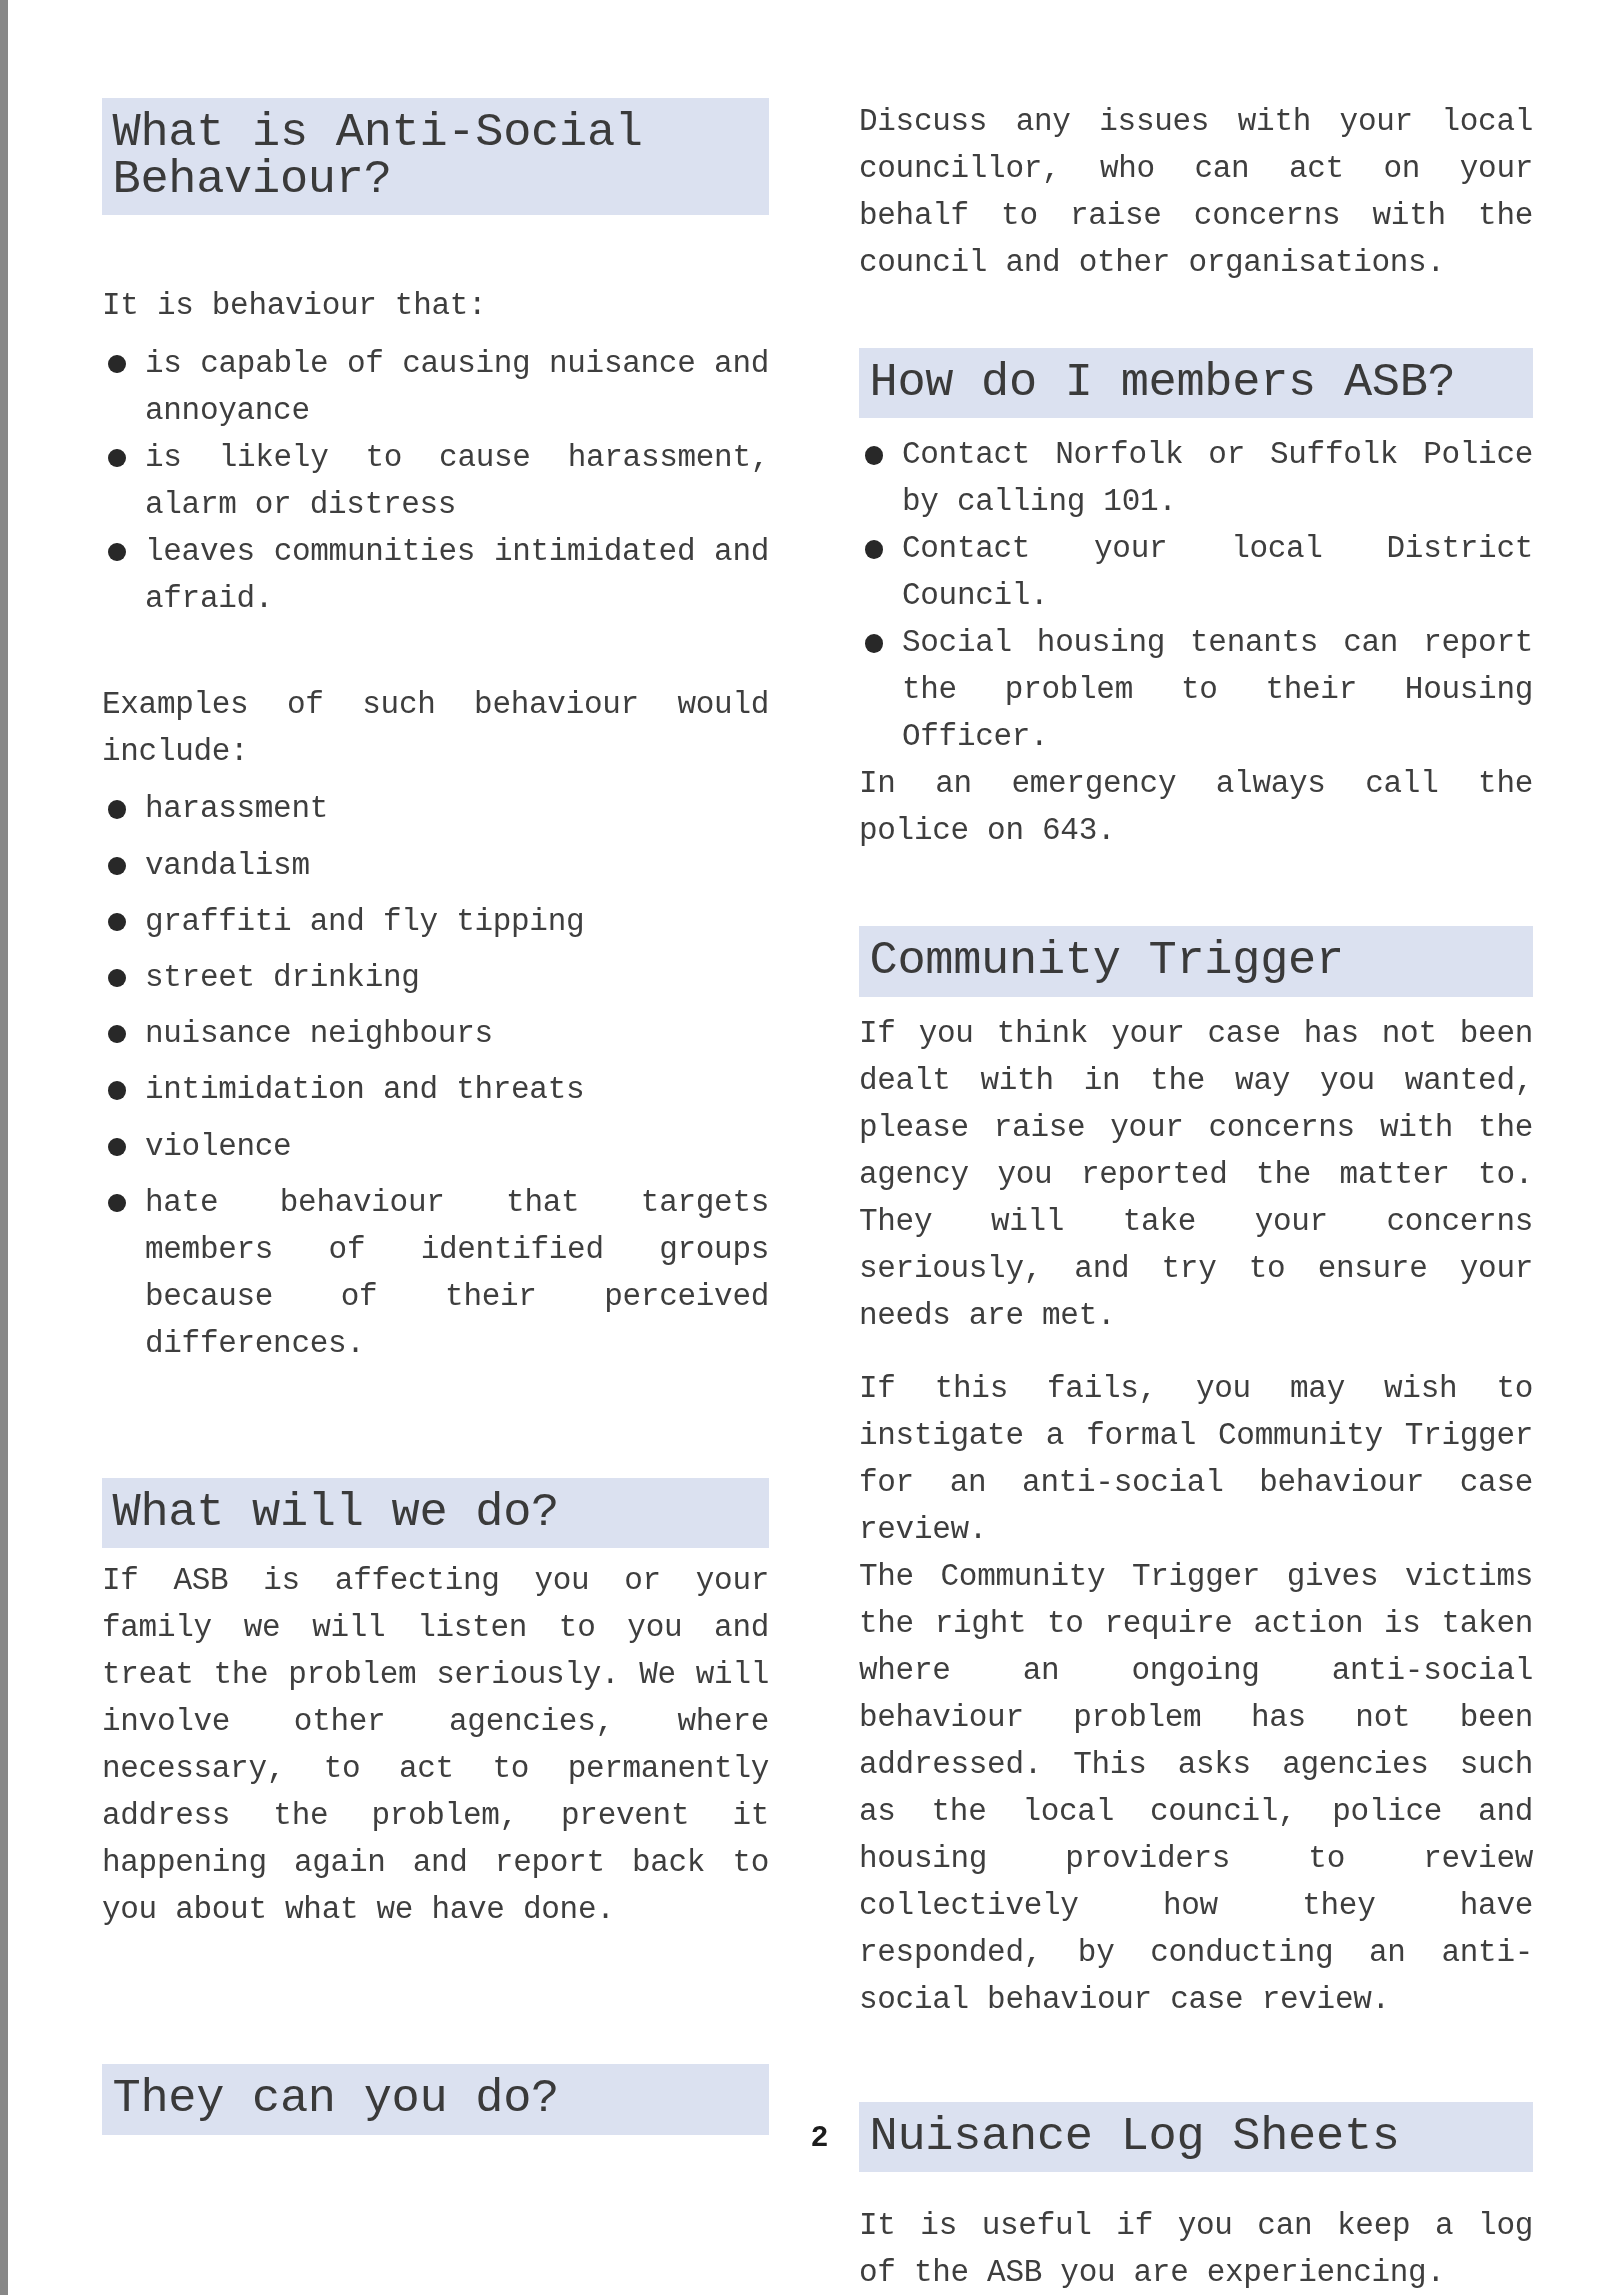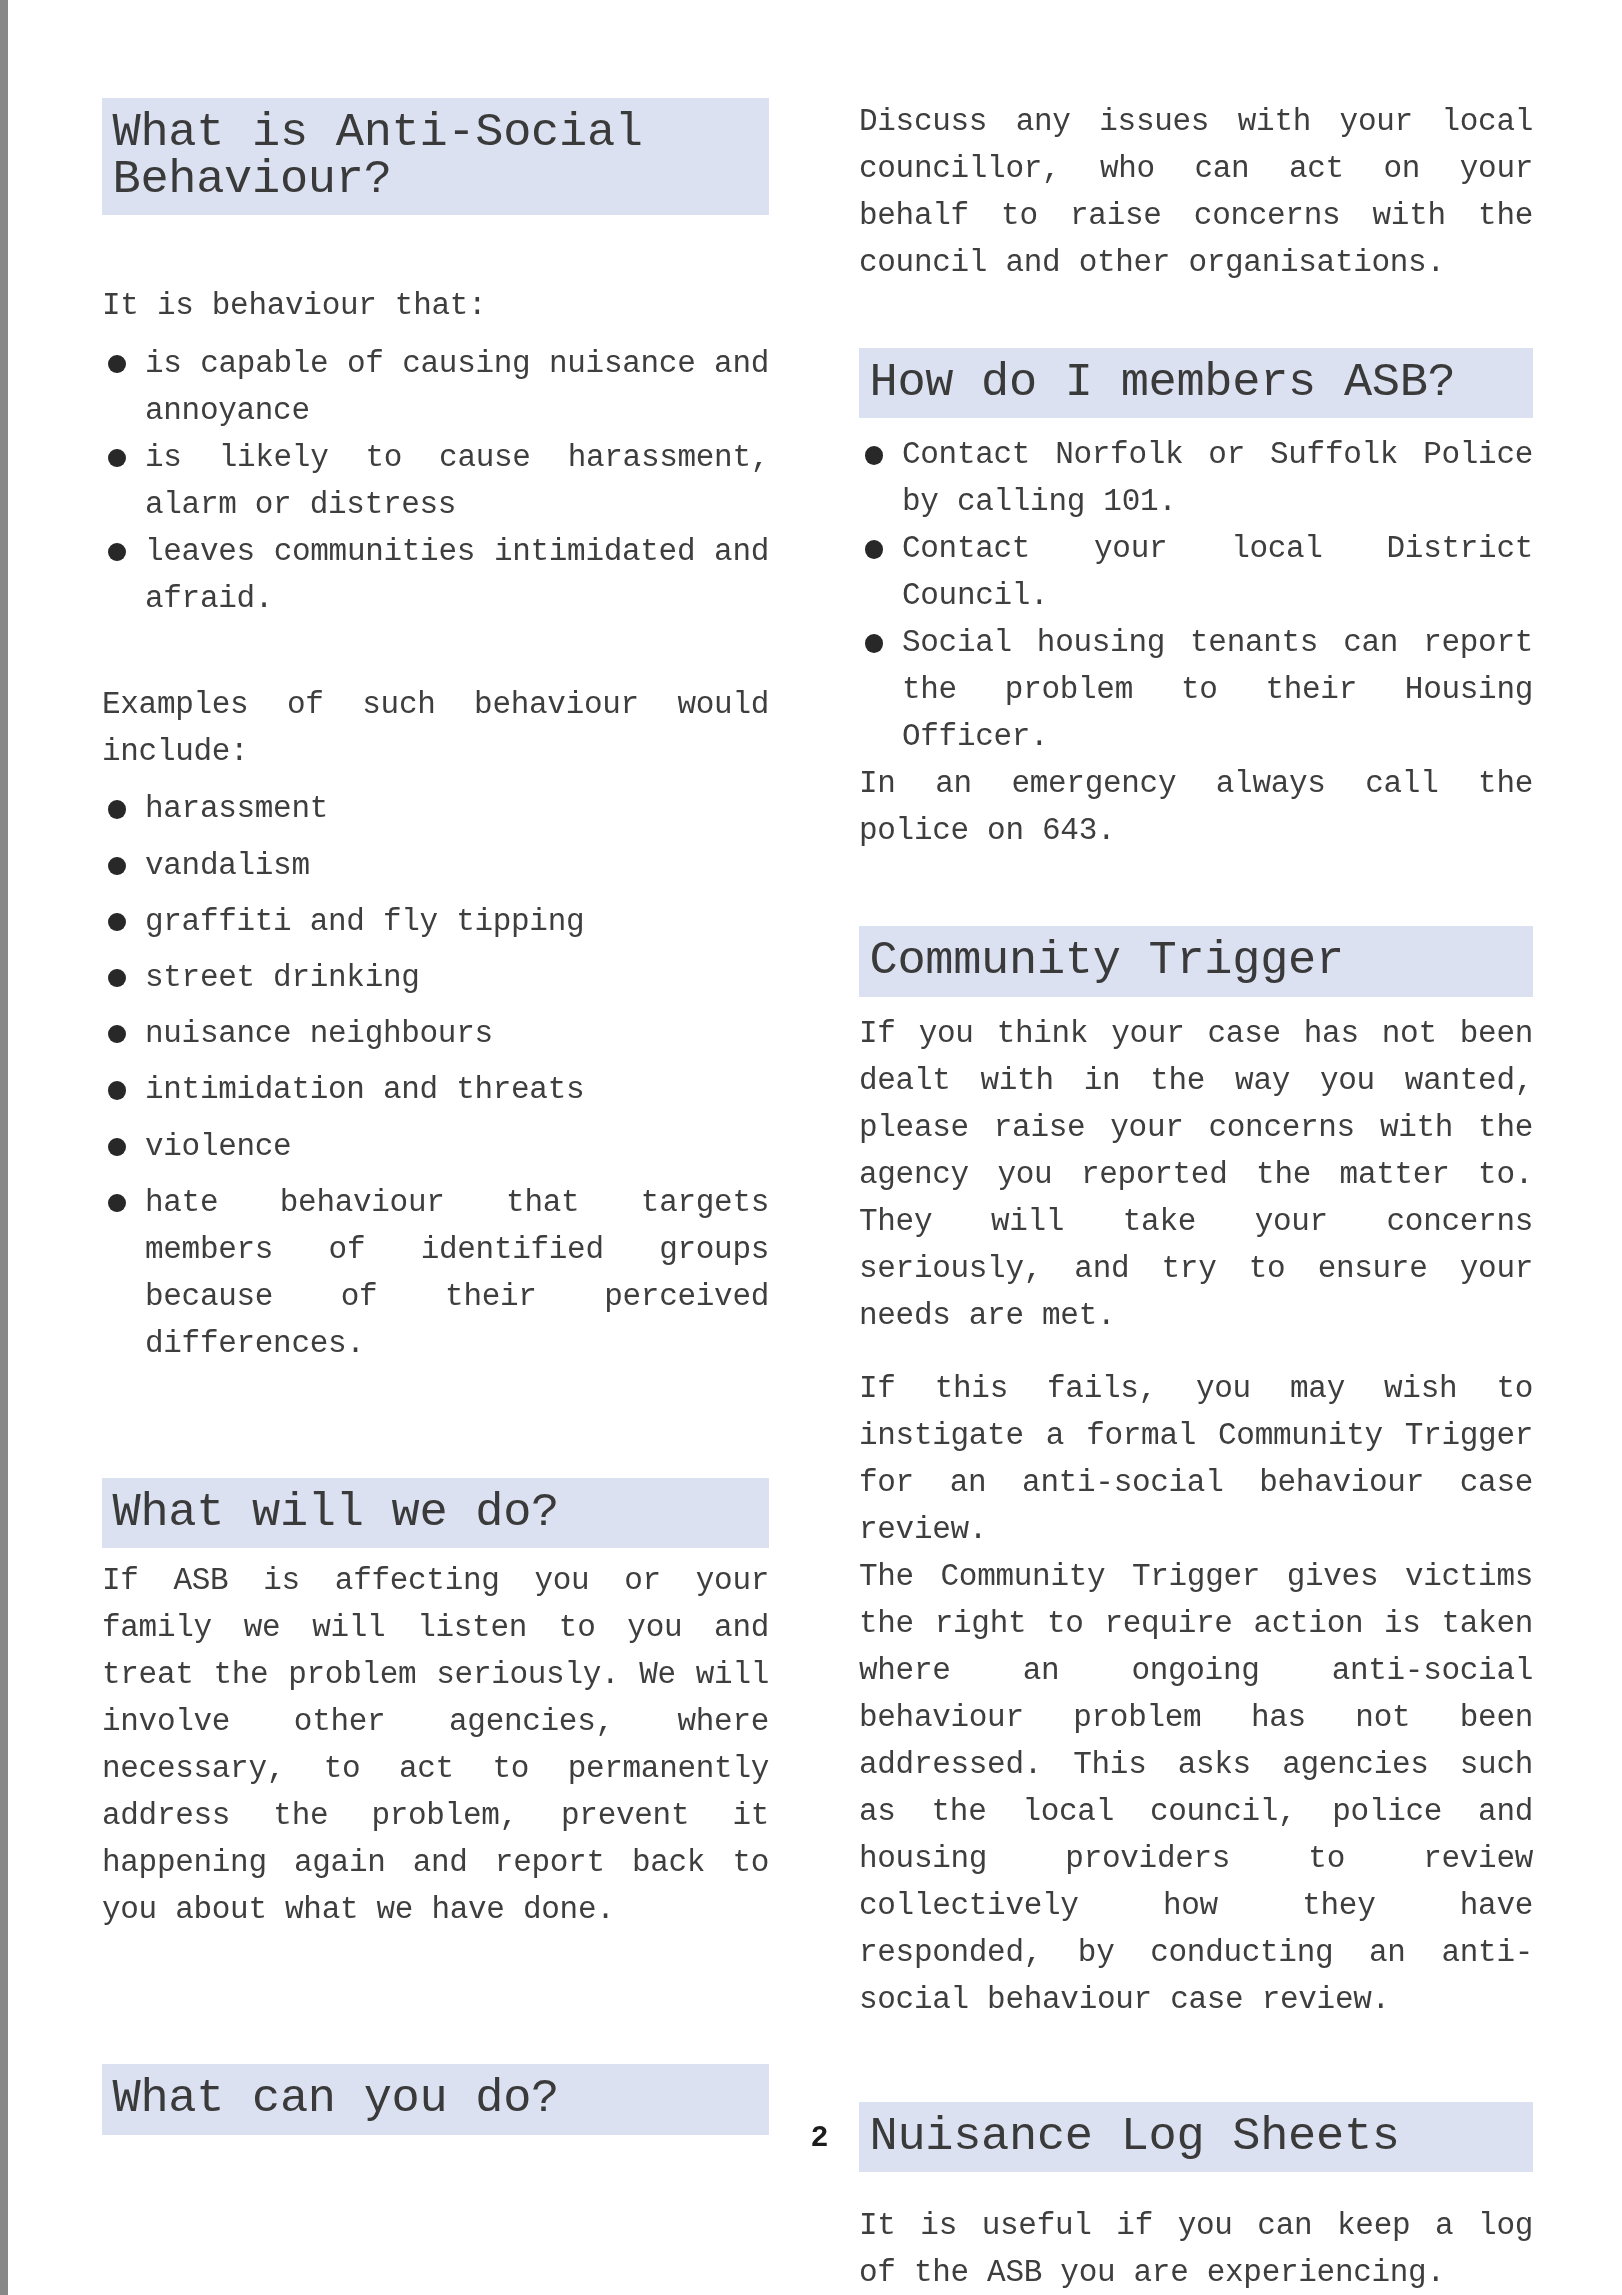--- a/index.html
+++ b/index.html
@@ -116,21 +116,21 @@
         <li><span class="dot"></span><span class="li-text">street drinking</span></li>
         <li><span class="dot"></span><span class="li-text">nuisance neighbours</span></li>
         <li><span class="dot"></span><span class="li-text">intimidation and threats</span></li>
         <li><span class="dot"></span><span class="li-text">violence</span></li>
         <li><span class="dot"></span><span class="li-text">hate behaviour that targets members of identified groups because of their perceived differences.</span></li>
       </ul>
 
       <h2 class="band mt-xl">What will we do?</h2>
       <p class="para what-will-text">If ASB is affecting you or your family we will listen to you and treat the problem seriously. We will involve other agencies, where necessary, to act to permanently address the problem, prevent it happening again and report back to you about what we have done.</p>
 
-      <h2 class="band mt-xxl">What can you do?</h2>
+      <h2 class="band mt-xxl">They can you do?</h2>
     </div>
 
     <div class="col-right">
       <p class="para">Discuss any issues with your local councillor, who can act on your behalf to raise concerns with the council and other organisations.</p>
 
       <h2 class="band mt-lg">How do I members ASB?</h2>
 
       <ul class="list tight mt-sm">
         <li><span class="dot"></span><span class="li-text">Contact Norfolk or Suffolk Police by calling 101.</span></li>
         <li><span class="dot"></span><span class="li-text">Contact your local District Council.</span></li>

